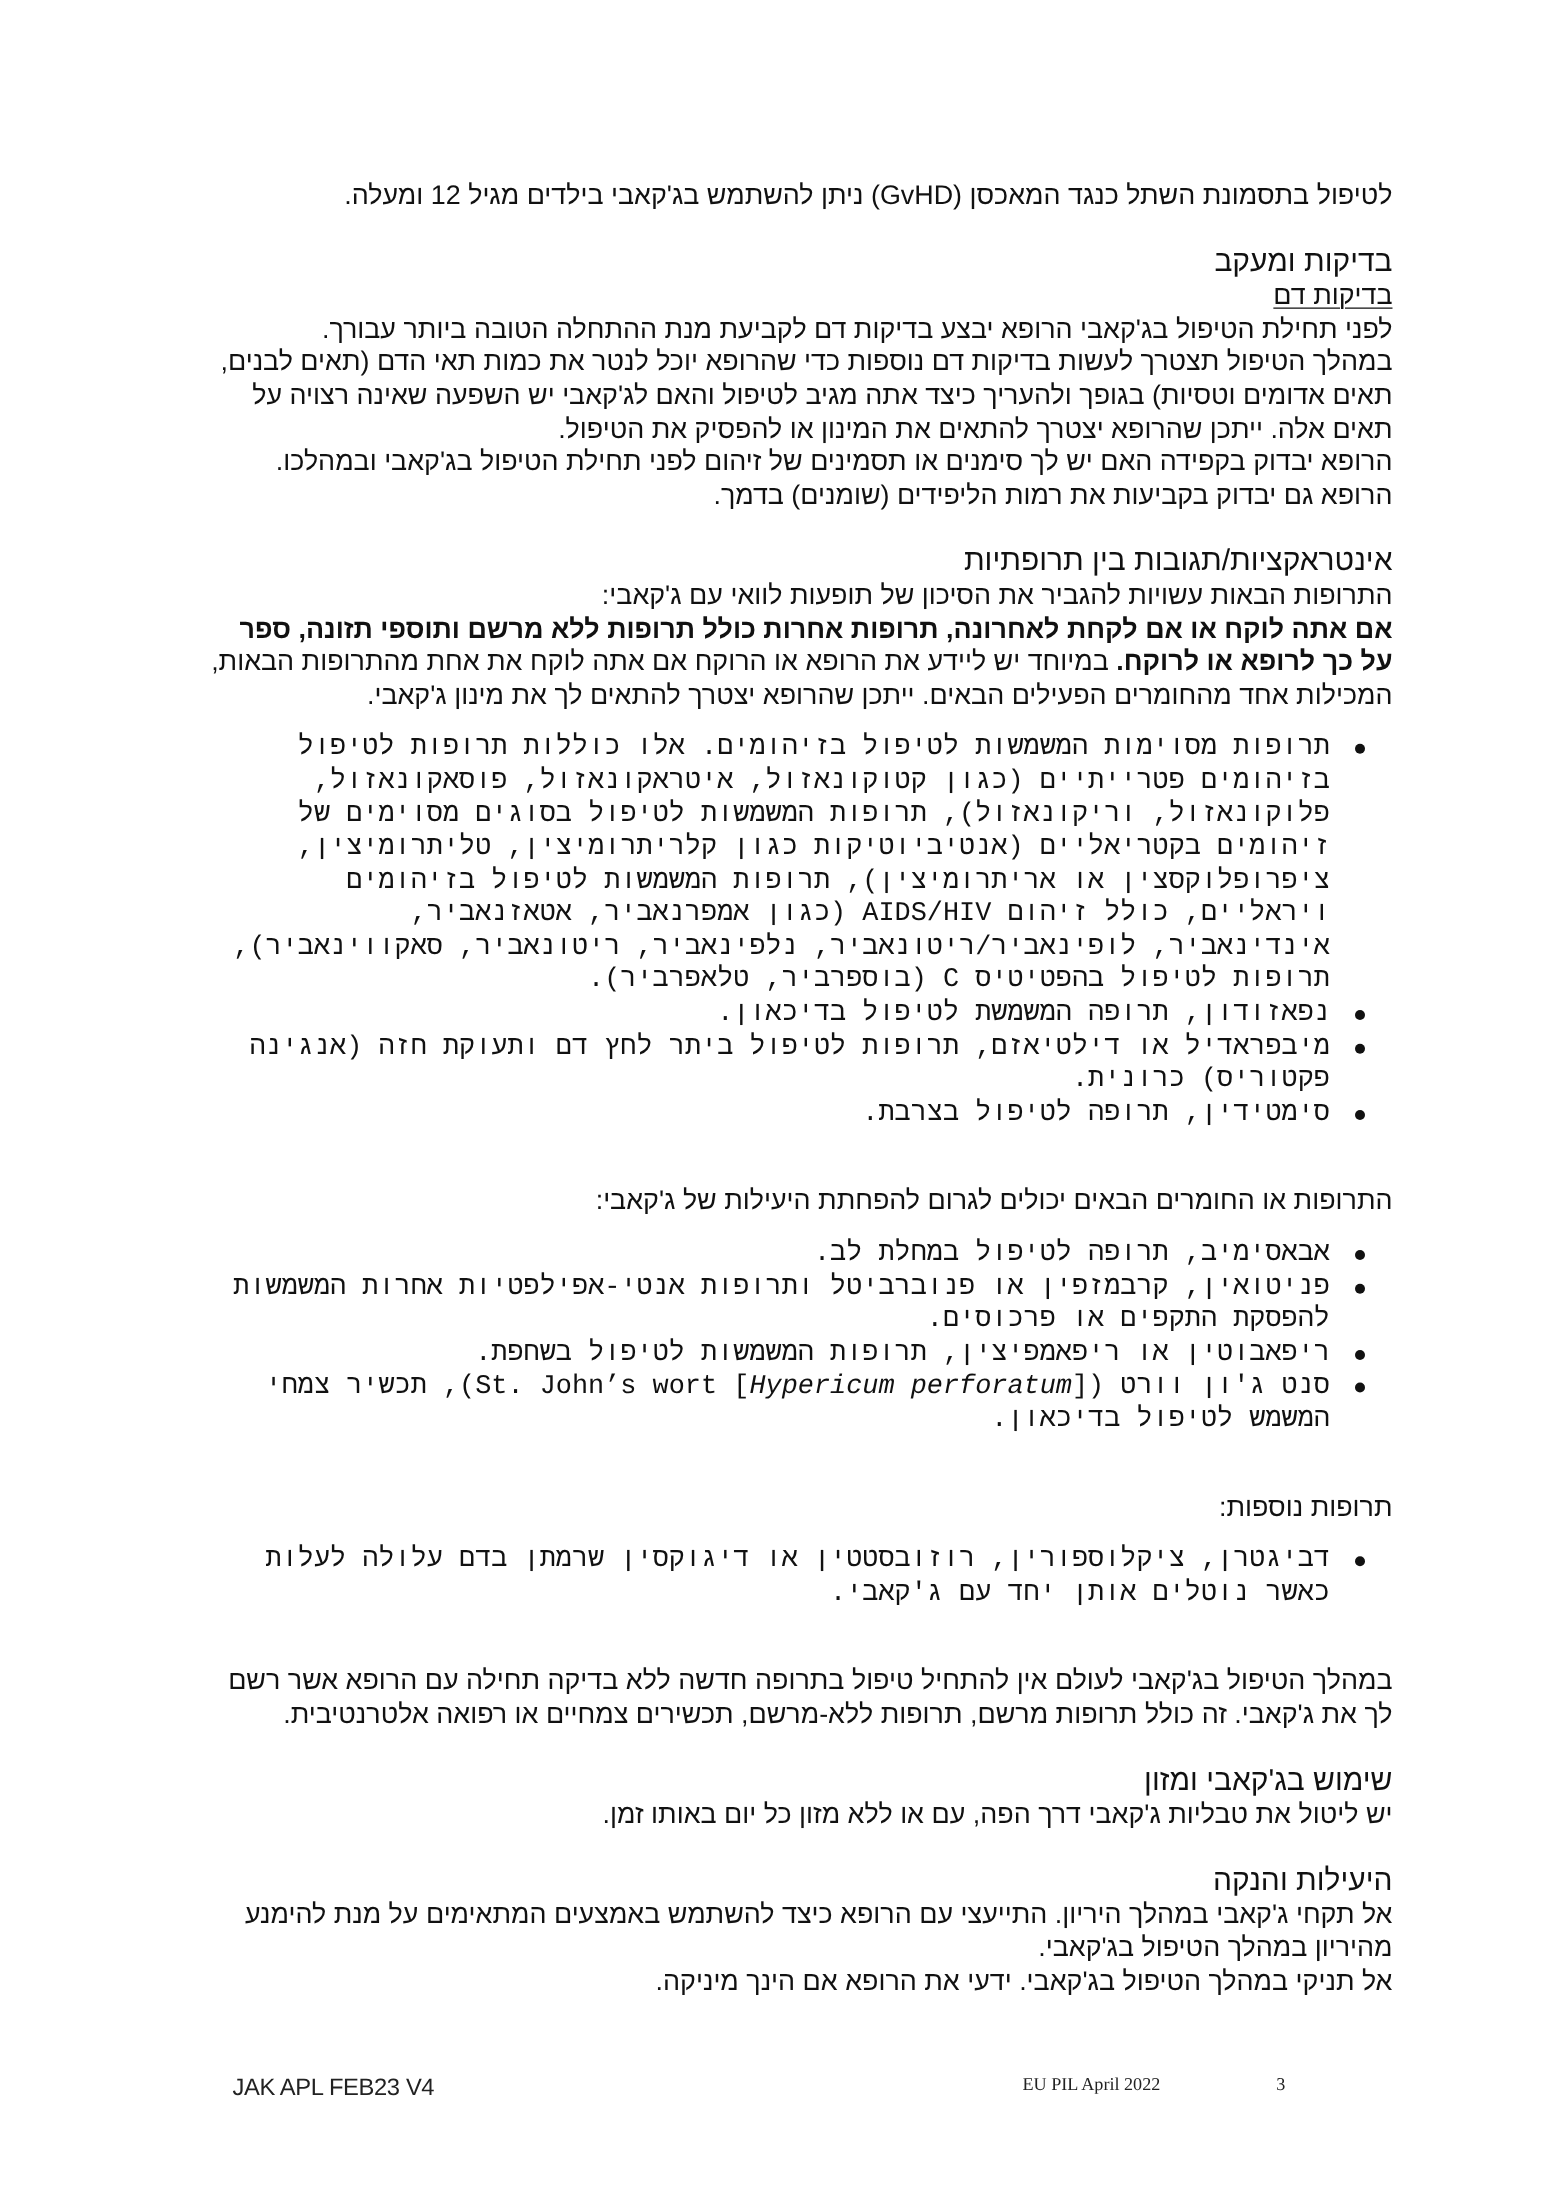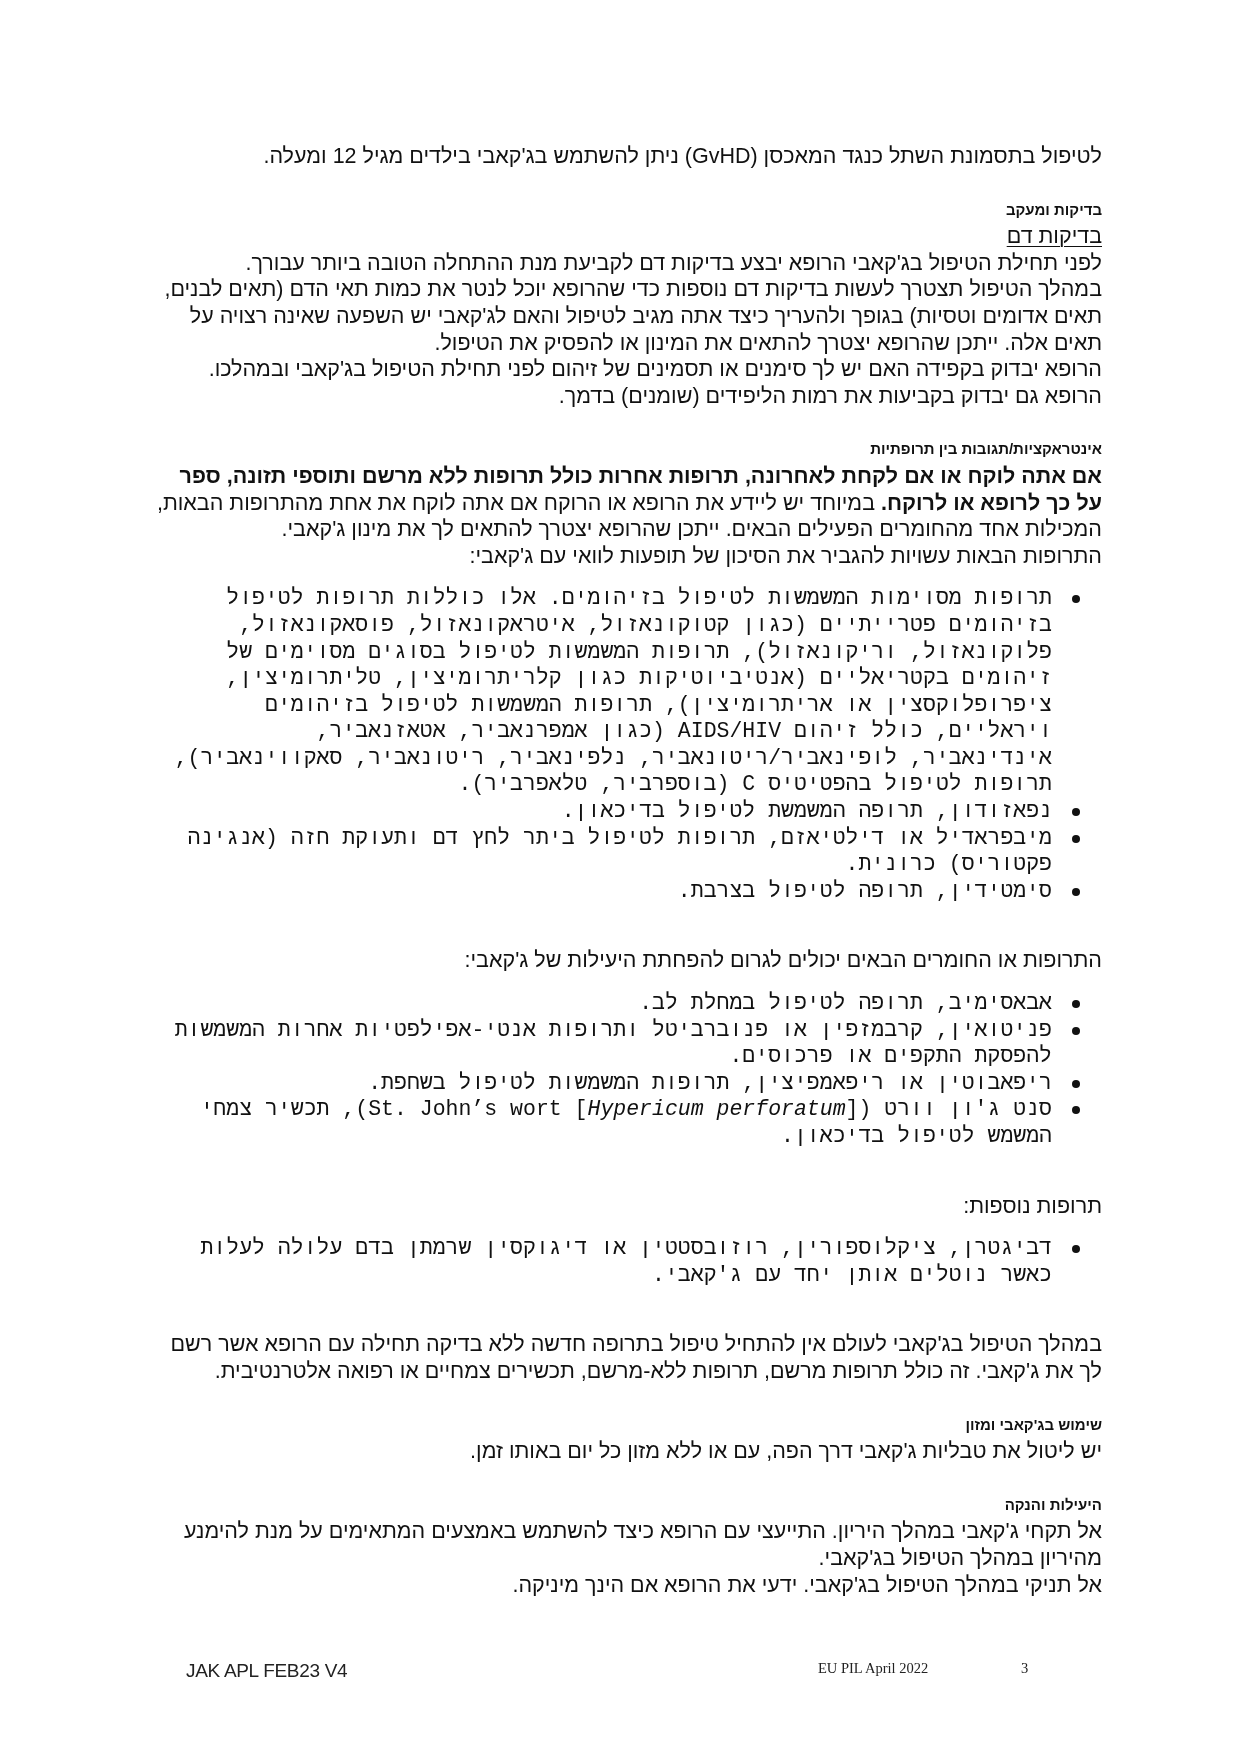--- a/index.html
+++ b/index.html
@@ -10,35 +10,35 @@
     body {
       width: 1241px;
       height: 1755px;
       position: relative;
       overflow: hidden;
       font-family: "Liberation Sans", "DejaVu Sans", sans-serif;
       color: #111111;
     }
     .page {
       position: absolute;
-      left: 156px;
+      left: 168px;
       top: 143px;
       width: 946px;
       direction: rtl;
       text-align: right;
       font-size: 21.5px;
       line-height: 26.6px;
     }
     p { margin: 0; }
     .gap-md { height: 27px; }
     h2 {
       margin: 0;
-      font-size: 15px;
+      font-size: 24px;
       line-height: 26.6px;
-      font-weight: bold;
+      font-weight: normal;
     }
     .subhead {
       text-decoration: underline;
       text-decoration-thickness: 1px;
       text-underline-offset: 3px;
       text-align: right;
     }
     .bold { font-weight: bold; }
     ul {
       list-style: none;
@@ -92,23 +92,23 @@
     <p class="subhead">בדיקות דם</p>
     <p>לפני תחילת הטיפול בג'קאבי הרופא יבצע בדיקות דם לקביעת מנת ההתחלה הטובה ביותר עבורך.</p>
     <p>במהלך הטיפול תצטרך לעשות בדיקות דם נוספות כדי שהרופא יוכל לנטר את כמות תאי הדם (תאים לבנים, תאים אדומים וטסיות) בגופך ולהעריך כיצד אתה מגיב לטיפול והאם לג'קאבי יש השפעה שאינה רצויה על תאים אלה. ייתכן שהרופא יצטרך להתאים את המינון או להפסיק את הטיפול.</p>
     <p>הרופא יבדוק בקפידה האם יש לך סימנים או תסמינים של זיהום לפני תחילת הטיפול בג'קאבי ובמהלכו. הרופא גם יבדוק בקביעות את רמות הליפידים (שומנים) בדמך.</p>
   </section>
 
   <div class="gap-md"></div>
 
   <section>
     <h2>אינטראקציות/תגובות בין תרופתיות</h2>
+    <p>התרופות הבאות עשויות להגביר את הסיכון של תופעות לוואי עם ג'קאבי:</p>
+
     <p><span class="bold">אם אתה לוקח או אם לקחת לאחרונה, תרופות אחרות כולל תרופות ללא מרשם ותוספי תזונה, ספר על כך לרופא או לרוקח.</span><span> במיוחד יש ליידע את הרופא או הרוקח אם אתה לוקח את אחת מהתרופות הבאות, המכילות אחד מהחומרים הפעילים הבאים. ייתכן שהרופא יצטרך להתאים לך את מינון ג'קאבי.</span></p>
-
-    <p>התרופות הבאות עשויות להגביר את הסיכון של תופעות לוואי עם ג'קאבי:</p>
     <ul>
       <li>תרופות מסוימות המשמשות לטיפול בזיהומים. אלו כוללות תרופות לטיפול בזיהומים פטרייתיים (כגון קטוקונאזול, איטראקונאזול, פוסאקונאזול, פלוקונאזול, וריקונאזול), תרופות המשמשות לטיפול בסוגים מסוימים של זיהומים בקטריאליים (אנטיביוטיקות כגון קלריתרומיצין, טליתרומיצין, ציפרופלוקסצין או אריתרומיצין), תרופות המשמשות לטיפול בזיהומים ויראליים, כולל זיהום AIDS/HIV (כגון אמפרנאביר, אטאזנאביר, אינדינאביר, לופינאביר/ריטונאביר, נלפינאביר, ריטונאביר, סאקווינאביר), תרופות לטיפול בהפטיטיס C (בוספרביר, טלאפרביר).</li>
       <li>נפאזודון, תרופה המשמשת לטיפול בדיכאון.</li>
       <li>מיבפראדיל או דילטיאזם, תרופות לטיפול ביתר לחץ דם ותעוקת חזה (אנגינה פקטוריס) כרונית.</li>
       <li>סימטידין, תרופה לטיפול בצרבת.</li>
     </ul>
 
     <div class="gap-md"></div>
 
     <p>התרופות או החומרים הבאים יכולים לגרום להפחתת היעילות של ג'קאבי:</p>

